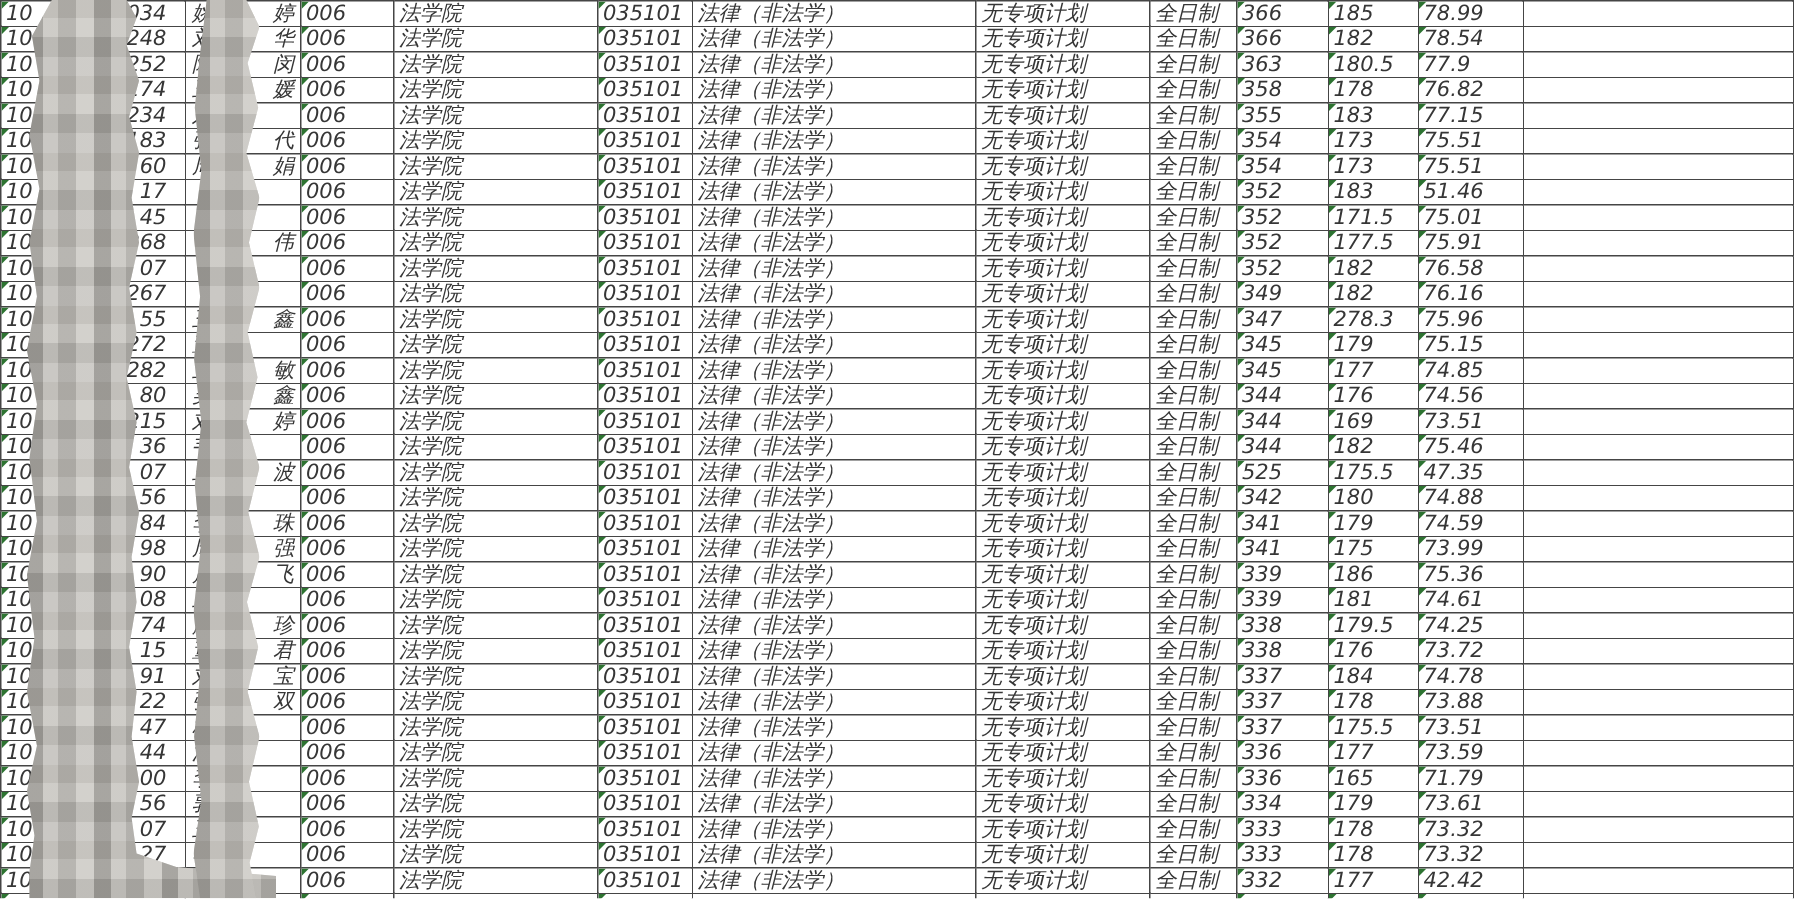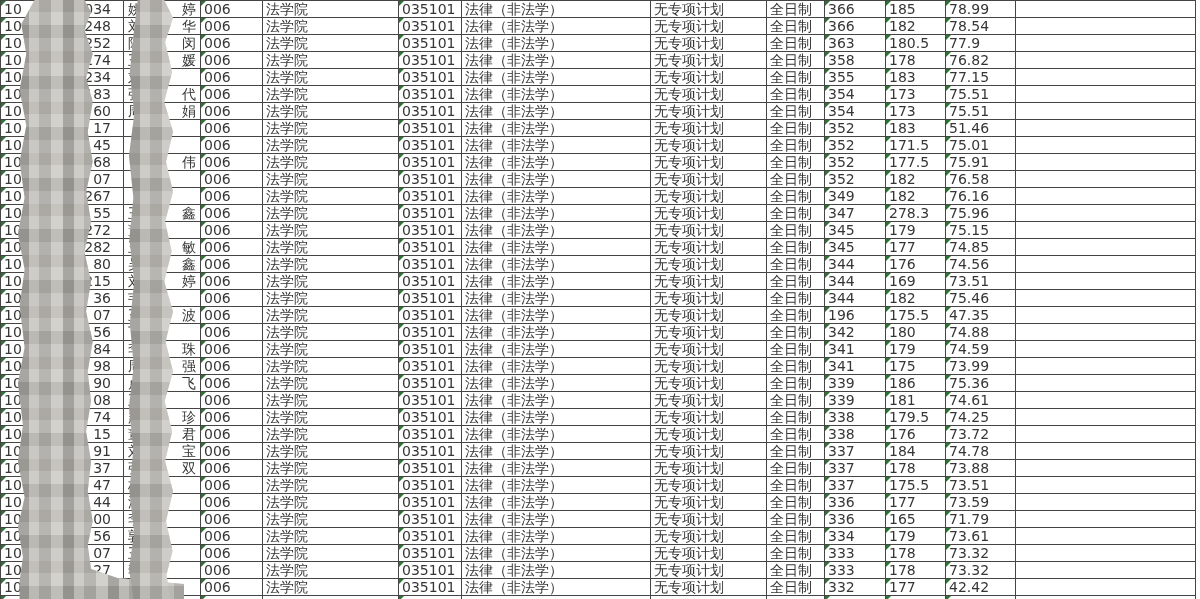--- a/index.html
+++ b/index.html
@@ -1,18 +1,18 @@
 <!DOCTYPE html>
 <html><head>
 <meta charset="utf-8">
 <style>
   html,body{margin:0;padding:0;background:#ffffff;}
   .sheet{
     position:relative;width:1200px;height:599px;overflow:hidden;background:#ffffff;
-    font-family:"DejaVu Sans","Liberation Sans",sans-serif;font-size:14px;color:#363636;
+    font-family:"DejaVu Sans","Liberation Sans",sans-serif;font-size:14px;color:#363636;font-style:italic;
   }
   table.grid{border-collapse:collapse;table-layout:fixed;width:1195px;}
   .grid td{
     border:1px solid #454545;height:16px;line-height:16px;padding:0 3px;
     position:relative;overflow:hidden;white-space:nowrap;vertical-align:middle;
     background:#ffffff;
   }
   
   .grid td.tri::before{
     content:"";position:absolute;top:0;left:0;width:0;height:0;z-index:2;
@@ -433,21 +433,21 @@
           <td class="c-name ">
             <span class="nl">王</span>
             <span class="nr">波</span>
           </td>
           <td class="tri">006</td>
           <td class="">法学院</td>
           <td class="tri">035101</td>
           <td class="">法律（非法学）</td>
           <td class="">无专项计划</td>
           <td class="">全日制</td>
-          <td class="tri">196</td>
+          <td class="tri">525</td>
           <td class="tri">175.5</td>
           <td class="tri">47.35</td>
           <td class=""></td>
         </tr>
         <tr>
           <td class="c-id tri">
             <span class="idp">10</span>
             <span class="ids">56</span>
           </td>
           <td class="c-name ">
@@ -601,21 +601,21 @@
           <td class="">无专项计划</td>
           <td class="">全日制</td>
           <td class="tri">337</td>
           <td class="tri">184</td>
           <td class="tri">74.78</td>
           <td class=""></td>
         </tr>
         <tr>
           <td class="c-id tri">
             <span class="idp">10</span>
-            <span class="ids">37</span>
+            <span class="ids">22</span>
           </td>
           <td class="c-name ">
             <span class="nl">张</span>
             <span class="nr">双</span>
           </td>
           <td class="tri">006</td>
           <td class="">法学院</td>
           <td class="tri">035101</td>
           <td class="">法律（非法学）</td>
           <td class="">无专项计划</td>

